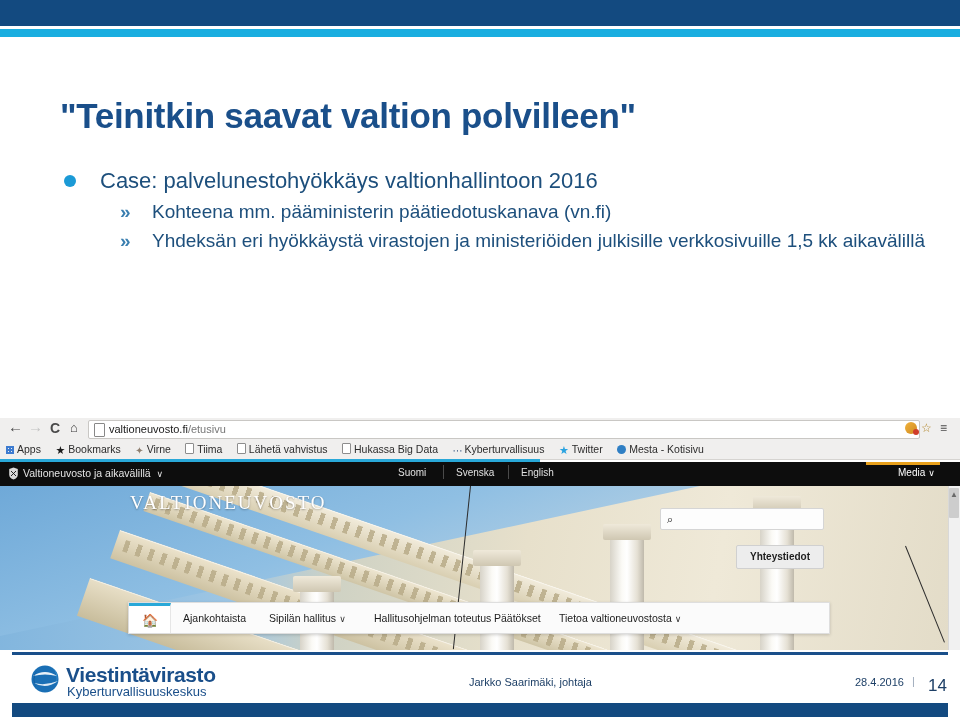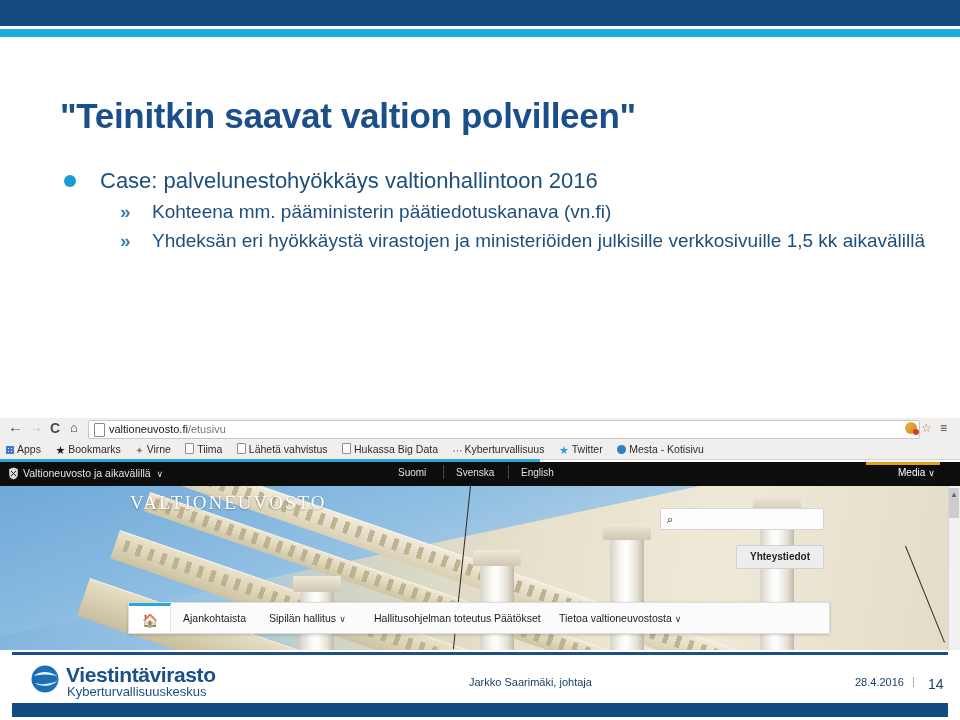--- a/index.html
+++ b/index.html
@@ -276,21 +276,21 @@
   #footer-presenter{
     position:absolute;left:434px;top:676px;font-size:11px;color:#1d3f66;margin-left:35px;
   }
   #footer-date{
     position:absolute;left:855px;top:676px;font-size:11px;color:#1d3f66;
   }
   #footer-sep{
     position:absolute;left:912px;top:675px;font-size:11px;color:#9aa8b8;
   }
   #footer-page{
-    position:absolute;left:928px;top:676px;font-size:14px;color:#1d3f66;
+    position:absolute;left:928px;top:676px;font-size:17px;color:#1d3f66;
   }
   #bottom-band{
     position:absolute;left:12px;top:703px;width:936px;height:14px;
     background:#134a80;
   }
 </style>
 </head>
 <body>
 
 <div id="top-band-dark"></div>

